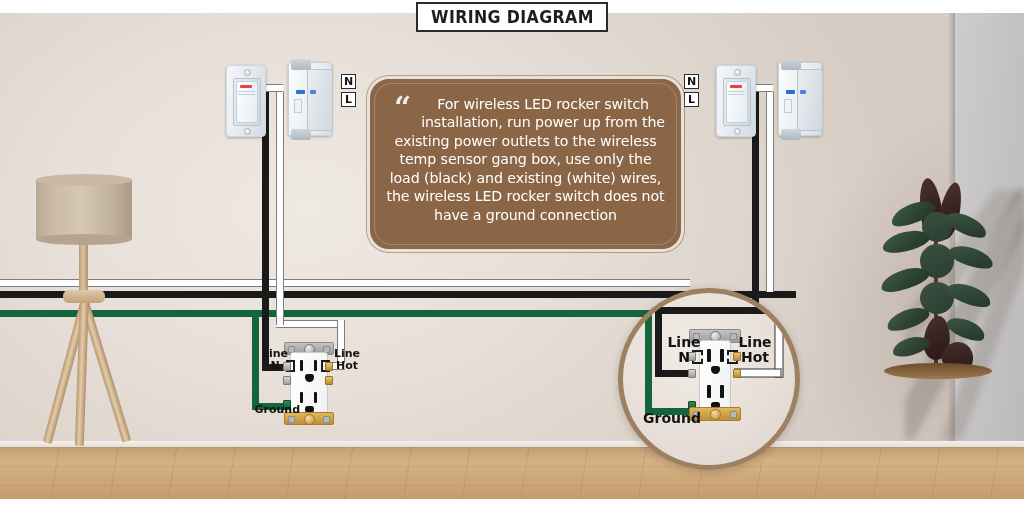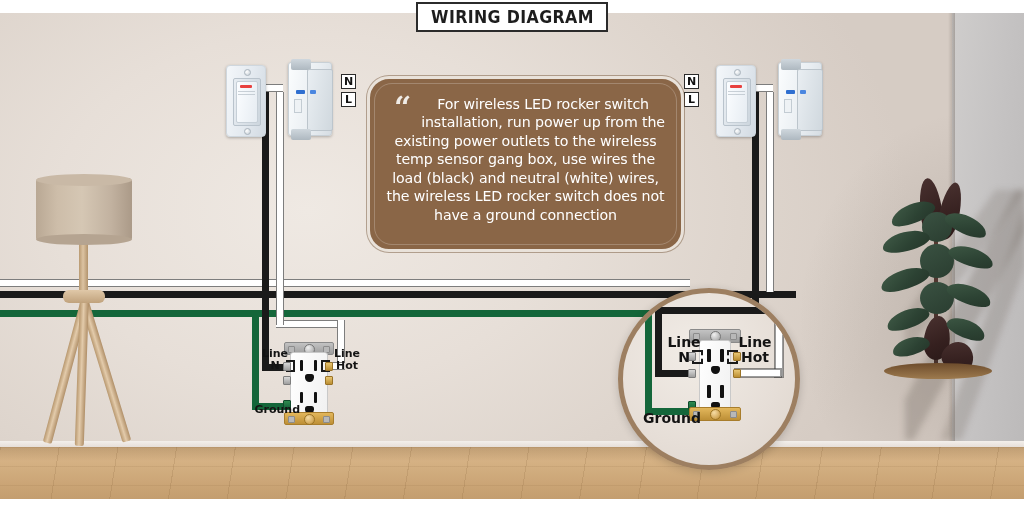--- a/index.html
+++ b/index.html
@@ -504,21 +504,21 @@
 
     <div class="lbl big" style="left:40px;top:42px;width:42px;">Line
 N</div>
     <div class="lbl big" style="left:110px;top:42px;width:44px;">Line
 Hot</div>
     <div class="lbl big" style="left:6px;top:118px;width:72px;text-align:right;">Ground</div>
   </div>
 
   <div class="callout">
     <div class="callout-inner"></div>
-    <p><span class="quote-mark">“</span><span>For wireless LED rocker switch installation, run power up from the existing power outlets to the wireless temp sensor gang box, use wires the load (black) and neutral (white) wires, the wireless LED rocker switch does not have a ground connection</span></p>
+    <p><span class="quote-mark">“</span><span>For wireless LED rocker switch installation, run power up from the existing power outlets to the wireless temp sensor gang box, use only the load (black) and existing (white) wires, the wireless LED rocker switch does not have a ground connection</span></p>
   </div>
 
   <div class="title-box">
     <div class="inner">
       <span class="title-text">WIRING DIAGRAM</span>
     </div>
   </div>
 
   <div class="frame-top"></div>
   <div class="frame-bottom"></div>

